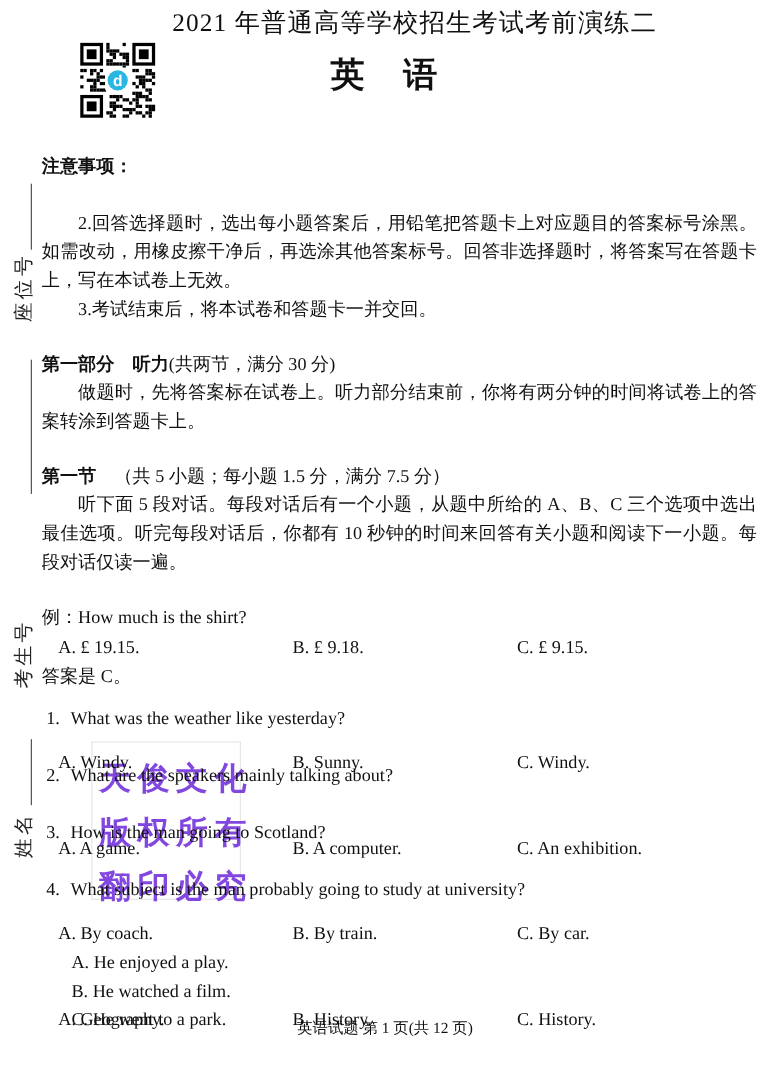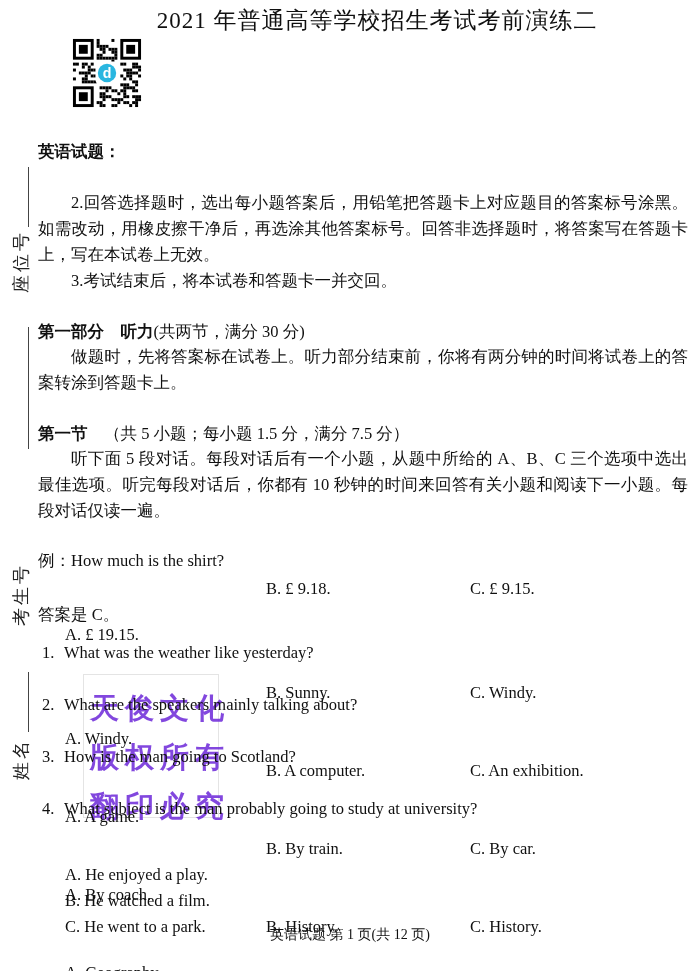--- a/index.html
+++ b/index.html
@@ -35,21 +35,21 @@
       letter-spacing:6px;line-height:49px;color:#d3d3d3;opacity:.85;
       font-family:"Liberation Serif","DejaVu Serif",serif;white-space:nowrap;}
 
   
   .content{position:absolute;left:38px;top:132px;width:650px;
            font-size:16.5px;line-height:26px;}
   .blk{position:absolute;left:0;width:650px;}
   .p-just{text-align:justify;text-indent:2em;}
   .bold-h{font-weight:700;font-family:"Liberation Sans","DejaVu Sans",sans-serif;}
   .opt-row{position:relative;height:26px;}
-  .opt-a{position:absolute;left:27px;white-space:nowrap;margin-top:46px;}
+  .opt-a{position:absolute;left:15px;white-space:nowrap;}
   .opt-b{position:absolute;left:228px;white-space:nowrap;}
   .opt-c{position:absolute;left:432px;white-space:nowrap;}
   .qline{padding-left:4px;white-space:nowrap;margin-top:12px;}
   .qnum{display:inline-block;width:22px;}
   .q5opt{padding-left:27px;white-space:nowrap;}
 
   .footer{position:absolute;top:926px;left:0;width:100%;text-align:center;
           font-size:14px;}
 </style>
 </head>
@@ -195,20 +195,21 @@
       <rect x="18" y="2" width="5" height="5" fill="#fff"></rect>
       <rect x="19" y="3" width="3" height="3" fill="#000"></rect>
       <rect x="1" y="17" width="7" height="7" fill="#000"></rect>
       <rect x="2" y="18" width="5" height="5" fill="#fff"></rect>
       <rect x="3" y="19" width="3" height="3" fill="#000"></rect>
       <rect x="8.6" y="8.6" width="7.8" height="7.8" rx="1.6" fill="#fff"></rect>
       <circle cx="12.5" cy="12.5" r="3.1" fill="#29b6e0"></circle>
       <text x="12.55" y="14.25" text-anchor="middle" font-size="4.8" font-weight="bold" font-family="Liberation Sans, sans-serif" fill="#fff">d</text>
     </svg>
 
+  <div class="subject">英　语</div>
 
   <div class="seal-row">
     <span class="seal-label">姓名</span>
     <span class="seal-blank b1"></span>
     <span class="g1"></span>
     <span class="seal-label">考生号</span>
     <span class="seal-blank b2"></span>
     <span class="g2"></span>
     <span class="seal-label">座位号</span>
     <span class="seal-blank b3"></span>
@@ -216,21 +217,21 @@
 
   <div class="wm-box"></div>
   <div class="wm" style="color: #6d28d9;">
     <div>天俊文化</div>
     <div>版权所有</div>
     <div>翻印必究</div>
   </div>
 
   <div class="content">
 
-    <div class="blk bold-h" style="top:6px;">英语试题：</div>
+    <div class="blk bold-h" style="top:6px;">注意事项：</div>
     <div class="blk p-just" style="top:58px;">2.回答选择题时，选出每小题答案后，用铅笔把答题卡上对应题目的答案标号涂黑。如需改动，用橡皮擦干净后，再选涂其他答案标号。回答非选择题时，将答案写在答题卡上，写在本试卷上无效。</div>
     <div class="blk p-just" style="top:136px;">3.考试结束后，将本试卷和答题卡一并交回。</div>
 
     <div class="blk" style="top:186px;">
       <span class="bold-h">第一部分　听力</span><span>(共两节，满分 30 分)</span>
     </div>
     <div class="blk p-just" style="top:212px;">做题时，先将答案标在试卷上。听力部分结束前，你将有两分钟的时间将试卷上的答案转涂到答题卡上。</div>
 
     <div class="blk" style="top:288px;">
       <span class="bold-h">第一节</span><span>　（共 5 小题；每小题 1.5 分，满分 7.5 分）</span>

